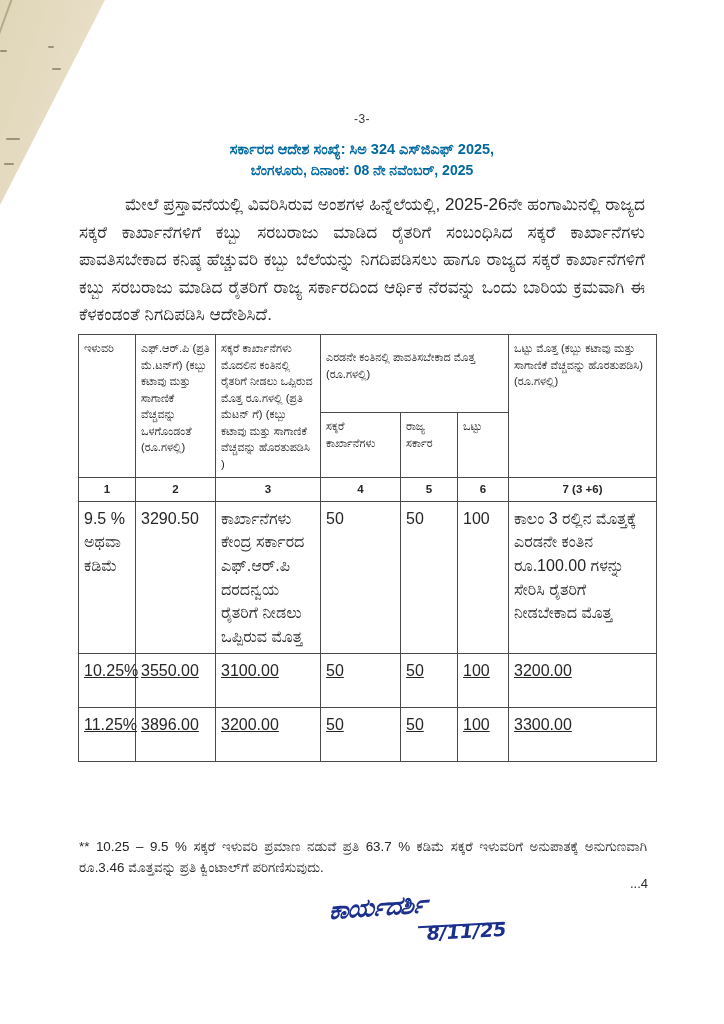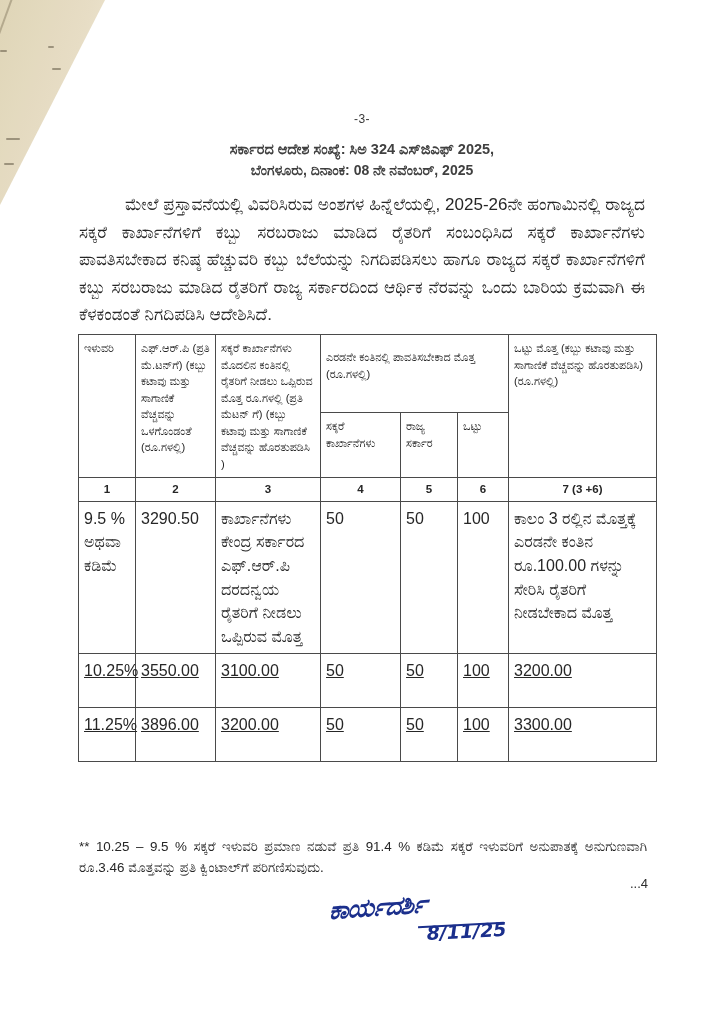--- a/index.html
+++ b/index.html
@@ -67,21 +67,21 @@
     letter-spacing: 0.5px;
     color: #3a3a3a;
     margin-top: 112px;
   }
 
   .doc-title {
     text-align: center;
     font-weight: bold;
     font-size: 14.5px;
     line-height: 1.55;
-    color: #404040;
+    color: #0369a1;
     margin-top: 12px;
     padding: 0 70px;
   }
   .doc-title .line2 { font-size: 14px; }
 
   .body-para {
     font-size: 17px;
     line-height: 1.62;
     text-align: justify;
     color: #262626;
@@ -305,21 +305,21 @@
           <td>3896.00</td>
           <td>3200.00</td>
           <td>50</td>
           <td>50</td>
           <td>100</td>
           <td>3300.00</td>
         </tr>
       </tbody>
     </table>
 
-    <div class="footnote">**  10.25 – 9.5 % ಸಕ್ಕರೆ ಇಳುವರಿ ಪ್ರಮಾಣ ನಡುವೆ ಪ್ರತಿ 91.4 % ಕಡಿಮೆ ಸಕ್ಕರೆ ಇಳುವರಿಗೆ ಅನುಪಾತಕ್ಕೆ ಅನುಗುಣವಾಗಿ ರೂ.3.46 ಮೊತ್ತವನ್ನು ಪ್ರತಿ ಕ್ವಿಂಟಾಲ್‌ಗೆ ಪರಿಗಣಿಸುವುದು.</div>
+    <div class="footnote">**  10.25 – 9.5 % ಸಕ್ಕರೆ ಇಳುವರಿ ಪ್ರಮಾಣ ನಡುವೆ ಪ್ರತಿ 63.7 % ಕಡಿಮೆ ಸಕ್ಕರೆ ಇಳುವರಿಗೆ ಅನುಪಾತಕ್ಕೆ ಅನುಗುಣವಾಗಿ ರೂ.3.46 ಮೊತ್ತವನ್ನು ಪ್ರತಿ ಕ್ವಿಂಟಾಲ್‌ಗೆ ಪರಿಗಣಿಸುವುದು.</div>
 
     <div class="page-next">...4</div>
 
     <div class="signature-area">
       <div class="sig-ink">ಕಾರ್ಯದರ್ಶಿ</div>
       <div class="sig-rule"></div>
       <div class="sig-date">8/11/25</div>
     </div>
 
   </div>

